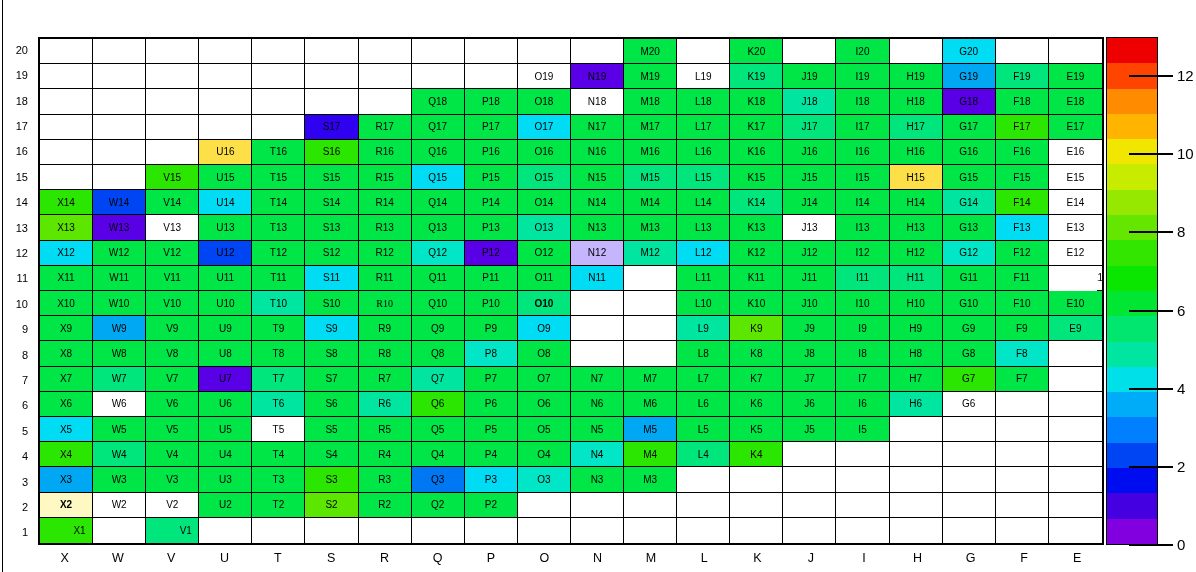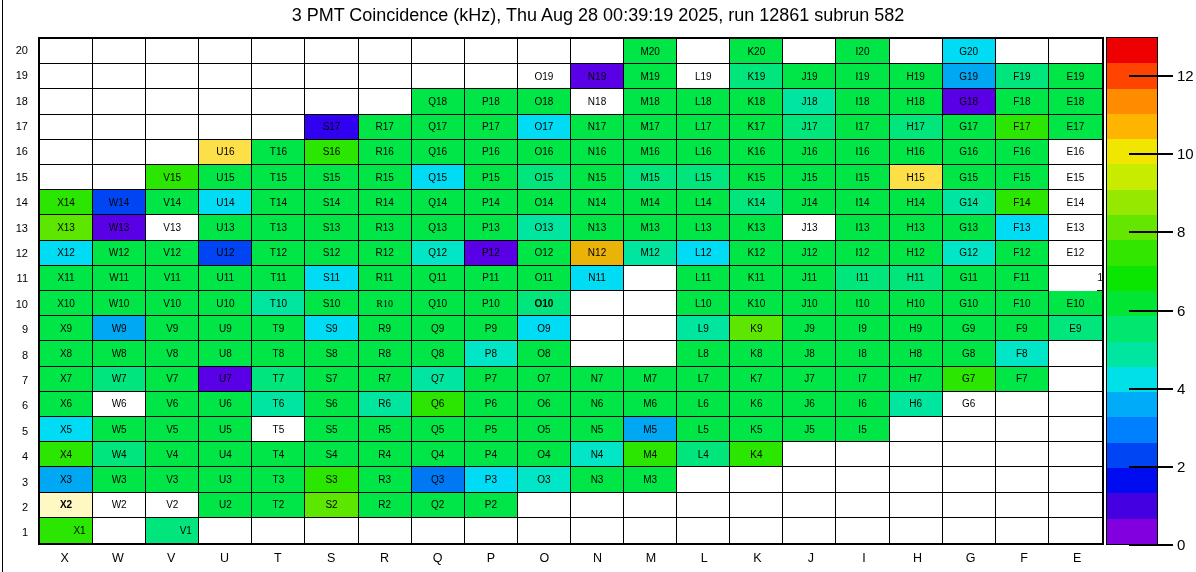--- a/index.html
+++ b/index.html
@@ -26,21 +26,20 @@
         border:1px solid #000;box-sizing:border-box;display:flex;flex-direction:column;}
   #cbar .band{flex:1;}
   .tickline{position:absolute;left:1129px;width:44px;height:2px;background:#000;}
   .ticklabel{position:absolute;left:1177px;height:16px;line-height:16px;font-size:15px;}
 </style>
 </head>
 <body>
 
 <div id="canvas">
   <div id="leftline"></div>
-  <div id="title">3 PMT Coincidence (kHz), Thu Aug 28 00:39:19 2025, run 12861 subrun 582</div>
   <div id="yaxis">
       <div class="ylab">20</div>
       <div class="ylab">19</div>
       <div class="ylab">18</div>
       <div class="ylab">17</div>
       <div class="ylab">16</div>
       <div class="ylab">15</div>
       <div class="ylab">14</div>
       <div class="ylab">13</div>
       <div class="ylab">12</div>
@@ -220,21 +219,21 @@
       <div class="cell" style="background: rgb(0, 220, 244);">X12</div>
       <div class="cell" style="background: rgb(0, 230, 70);">W12</div>
       <div class="cell" style="background: rgb(0, 230, 70);">V12</div>
       <div class="cell" style="background: rgb(0, 69, 244);">U12</div>
       <div class="cell" style="background: rgb(0, 230, 70);">T12</div>
       <div class="cell" style="background: rgb(0, 230, 70);">S12</div>
       <div class="cell" style="background: rgb(0, 230, 70);">R12</div>
       <div class="cell" style="background: rgb(0, 230, 198);">Q12</div>
       <div class="cell" style="background: rgb(90, 0, 230);">P12</div>
       <div class="cell" style="background: rgb(0, 230, 70);">O12</div>
-      <div class="cell" style="background: #eab308;">N12</div>
+      <div class="cell" style="background: #c4b5fd;">N12</div>
       <div class="cell" style="background: rgb(0, 230, 160);">M12</div>
       <div class="cell" style="background: rgb(0, 220, 244);">L12</div>
       <div class="cell" style="background: rgb(0, 230, 70);">K12</div>
       <div class="cell" style="background: rgb(0, 230, 70);">J12</div>
       <div class="cell" style="background: rgb(0, 230, 70);">I12</div>
       <div class="cell" style="background: rgb(0, 230, 70);">H12</div>
       <div class="cell" style="background: rgb(0, 230, 198);">G12</div>
       <div class="cell" style="background: rgb(0, 230, 70);">F12</div>
       <div class="cell lc" style="background: rgb(255, 255, 255);">E12</div>
       <div class="cell" style="background: rgb(0, 230, 70);">X11</div>

